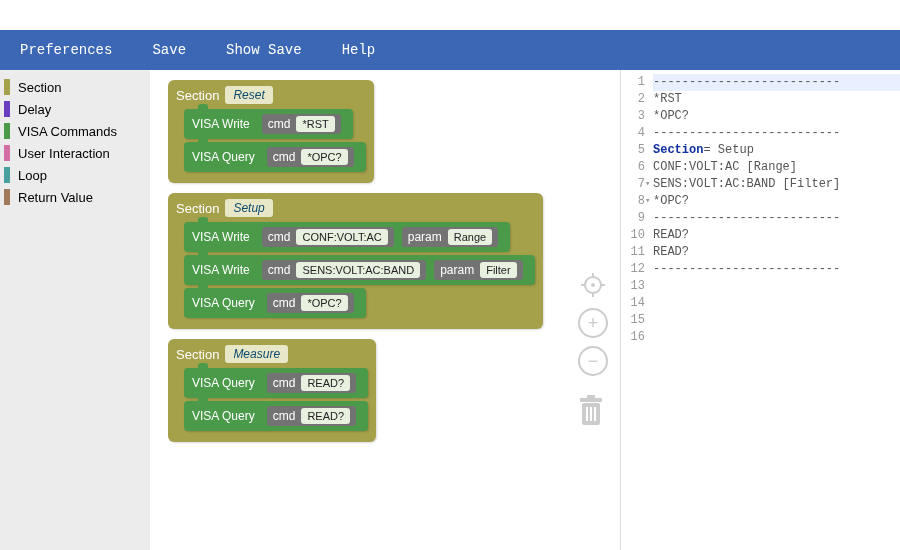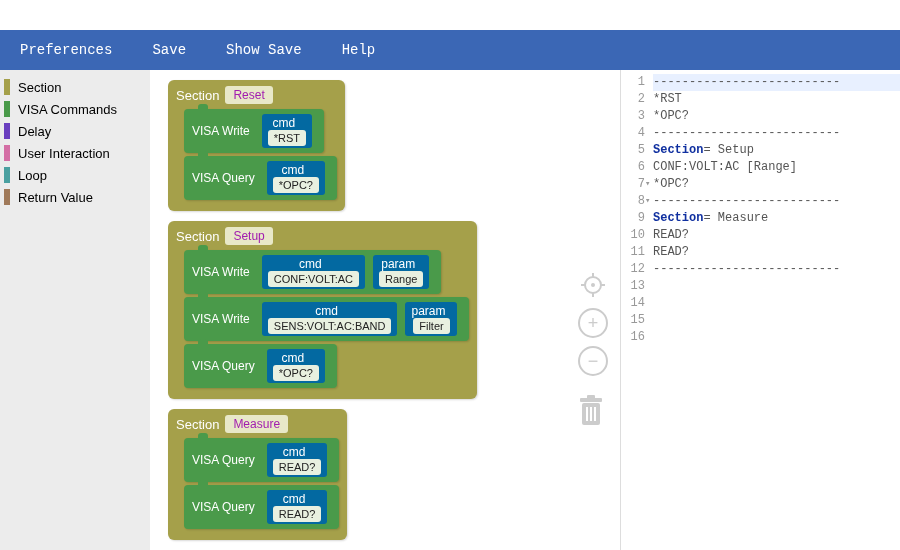--- a/index.html
+++ b/index.html
@@ -8,27 +8,27 @@
   .menubar { background: #3b67b5; color: #fff; display: flex; padding: 6px 0; }
   .menu-item { padding: 6px 20px; cursor: pointer; font-size: 14px; font-family: Liberation Mono, monospace; }
   .main { display: flex; height: 490px; background: #fff; }
   .sidebar { width: 150px; background: #ececec; padding: 6px 0; }
   .side-item { display: flex; align-items: center; padding: 3px 4px; cursor: pointer; }
   .side-swatch { width: 6px; height: 16px; margin-right: 8px; }
   .canvas { flex: 1; background: #fff; position: relative; padding: 10px 0 0 18px; overflow: hidden; }
   .section-block { background: #a5a04a; border-radius: 6px; padding: 6px 8px 8px 8px; margin-bottom: 10px; width: fit-content; box-shadow: 1px 1px 2px rgba(0,0,0,.15); }
   .section-head { display: flex; align-items: center; margin-bottom: 5px; }
   .section-label { color: #fff; font-size: 13px; margin-right: 6px; }
-  .section-name { background: #e8e8c8; border-radius: 3px; padding: 2px 8px; font-size: 12px; color: #a21caf; }
+  .section-name { background: #e8e8c8; border-radius: 3px; padding: 2px 8px; font-size: 12px; color: #0c4a6e; font-style: italic; }
   .row-block { background: #4a9a4a; border-radius: 4px; padding: 5px 8px; margin: 3px 0 3px 8px; display: flex; align-items: center; width: fit-content; position: relative; box-shadow: 1px 1px 2px rgba(0,0,0,.15); }
   .row-block::before, .row-block::after { content:""; position:absolute; width:10px; height:5px; background:#4a9a4a; }
   .row-block::before { top:-5px; left:14px; border-radius:3px 3px 0 0; }
   .row-block::after { bottom:-5px; left:14px; border-radius:0 0 3px 3px; display:none; }
   .blk-text { color: #fff; font-size: 12px; margin-right: 6px; }
-  .inset { background: #0369a1; border-radius: 3px; padding: 2px 6px; margin-right: 4px; display:inline-flex; align-items:center;flex-direction:column; }
+  .inset { background: #737373; border-radius: 3px; padding: 2px 6px; margin-right: 4px; display:inline-flex; align-items:center; }
   .pill { background: #e8f0e0; color: #222; border-radius: 3px; padding: 2px 6px; font-size: 11px; }
   .bump { width: 6px; }
   .controls { position: absolute; right: 12px; top: 200px; display: flex; flex-direction: column; align-items: center; gap: 8px; }
   .ctrl-circle { width: 30px; height: 30px; border: 2px solid #ccc; border-radius: 50%; display:flex; align-items:center; justify-content:center; color:#ccc; font-size:18px; cursor:pointer; }
   .ctrl-target { width: 30px; height: 30px; display:flex; align-items:center; justify-content:center; cursor:pointer; }
   .trash { position:absolute; right:14px; bottom:130px; color:#ccc; cursor:pointer; }
   .codepane { width: 280px; border-left: 1px solid #ddd; background: #fff; font-family: 'Courier New', monospace; font-size: 12px; color:#555; position:relative; }
   .gutter-band { position:absolute; left:0; top:4px; width:28px; bottom:0; text-align:right; padding-right:4px; color:#999; background:#fff; }
   .code-lines { position:absolute; left:32px; top:4px; right:0; }
   .cl { height: 17px; line-height:17px; white-space: nowrap; }
@@ -48,26 +48,26 @@
 </div>
 
 <div class="main">
 
   <div class="sidebar" id="sidebar">
       <div class="side-item">
         <div class="side-swatch" style="background: rgb(165, 160, 74);"></div>
         <span>Section</span>
       </div>
       <div class="side-item">
+        <div class="side-swatch" style="background: rgb(106, 63, 191);"></div>
+        <span>Delay</span>
+      </div>
+      <div class="side-item">
         <div class="side-swatch" style="background: rgb(74, 154, 74);"></div>
         <span>VISA Commands</span>
-      </div>
-      <div class="side-item">
-        <div class="side-swatch" style="background: rgb(106, 63, 191);"></div>
-        <span>Delay</span>
       </div>
       <div class="side-item">
         <div class="side-swatch" style="background: rgb(212, 111, 165);"></div>
         <span>User Interaction</span>
       </div>
       <div class="side-item">
         <div class="side-swatch" style="background: rgb(74, 160, 160);"></div>
         <span>Loop</span>
       </div>
       <div class="side-item">
@@ -204,23 +204,23 @@
         <div class="cl">15</div>
         <div class="cl">16</div>
       </div>
     <div class="code-lines" id="codelines">
         <div class="cl hl">--------------------------</div>
         <div class="cl">*RST</div>
         <div class="cl">*OPC?</div>
         <div class="cl">--------------------------</div>
         <div class="cl"><span class="kw">Section</span>= Setup</div>
         <div class="cl">CONF:VOLT:AC [Range]</div>
+        <div class="cl">SENS:VOLT:AC:BAND [Filter]</div>
         <div class="cl">*OPC?</div>
         <div class="cl">--------------------------</div>
-        <div class="cl"><span class="kw">Section</span>= Measure</div>
         <div class="cl">READ?</div>
         <div class="cl">READ?</div>
         <div class="cl">--------------------------</div>
         <div class="cl">&nbsp;</div>
         <div class="cl">&nbsp;</div>
         <div class="cl" style="position: absolute; left: -8px; top: 102px; color: rgb(153, 153, 153); font-size: 9px;">▾</div>
         <div class="cl" style="position: absolute; left: -8px; top: 119px; color: rgb(153, 153, 153); font-size: 9px;">▾</div>
       </div>
   </div>
 

